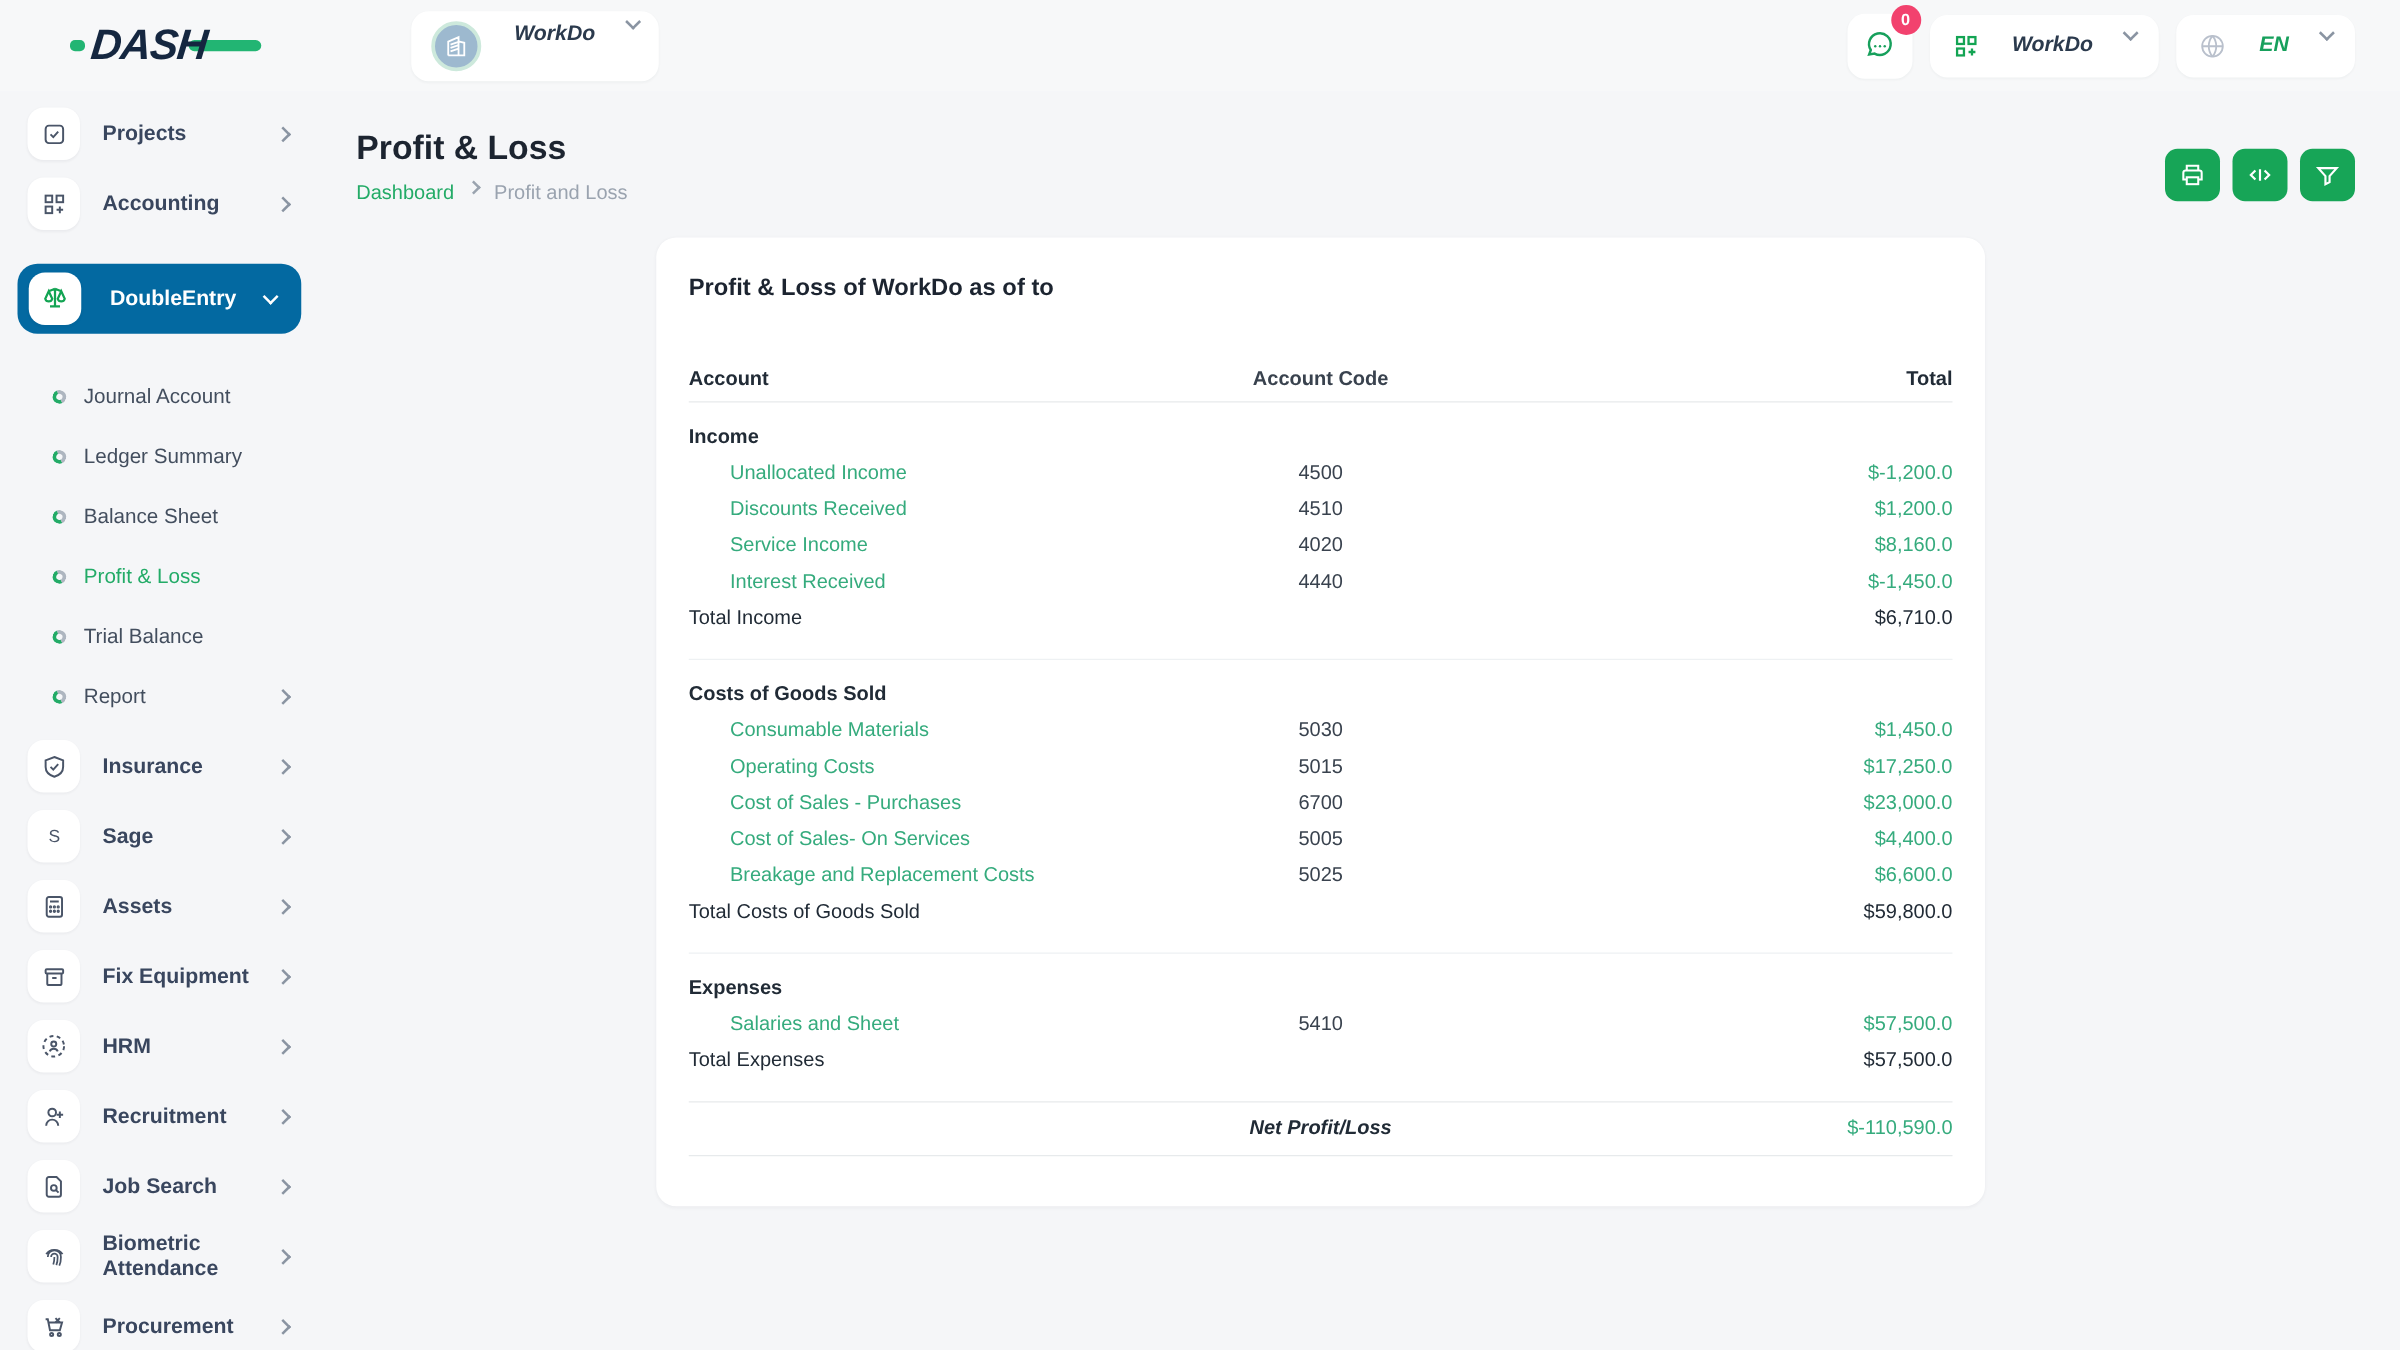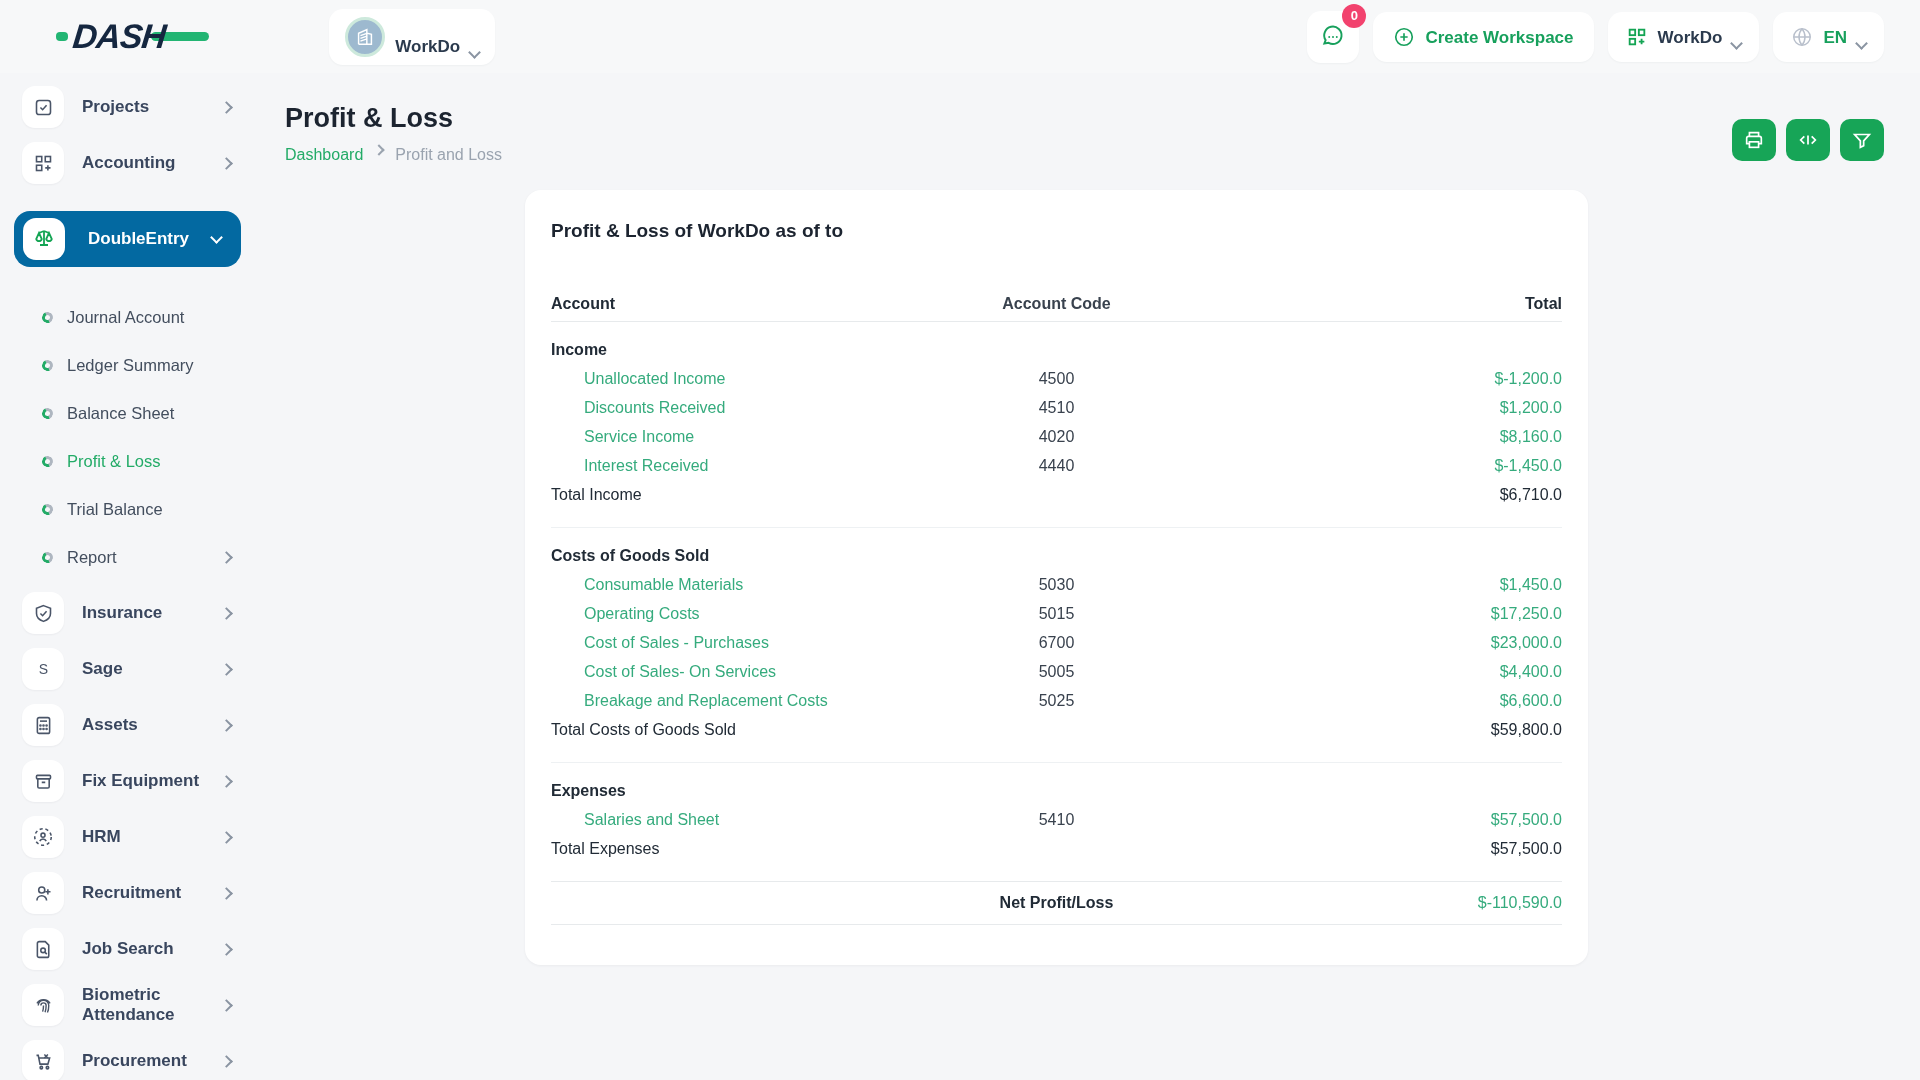--- a/index.html
+++ b/index.html
@@ -14,23 +14,24 @@
     padding:0 36px 0 56px; background:#f7f8f9;
   }
   .logo { display:flex; align-items:center; gap:2px; margin-right:120px; }
   .logo-text {
     font-size:34px; font-weight:800; letter-spacing:-1px; color:#152740;
     font-style:italic; transform:skewX(-6deg);
   }
   .logo-dot { width:12px; height:9px; background:#22b573; border-radius:4px; margin-right:3px; }
   .logo-dash { width:58px; height:9px; background:#22b573; border-radius:5px; margin-left:-16px; }
   .chip {
-    background:#fff; border-radius:14px; display:flex; align-items:flex-end;
-    gap:10px; padding:8px 16px; box-shadow:0 1px 2px rgba(30,40,60,.04);
+    background:#fff; border-radius:14px; display:flex; align-items:flex-start;
+    gap:26px; padding:8px 16px; box-shadow:0 1px 2px rgba(30,40,60,.04);
     cursor:pointer;
+    font-style:italic;
   }
   .ws-avatar {
     width:40px; height:40px; border-radius:50%; background:#9db9cf;
     border:3px solid #cde9dc; display:flex; align-items:center; justify-content:center;
   }
   .chip-label { font-size:17px; color:#2b3a4d; font-weight:600; }
   .header-right { margin-left:auto; display:flex; align-items:center; gap:14px; }
   .icon-chip {
     position:relative; background:#fff; border-radius:14px; width:52px; height:52px;
     display:flex; align-items:center; justify-content:center; cursor:pointer;
@@ -104,21 +105,21 @@
   .t-row .c1 { text-align:left; }
   .t-row .c2 { text-align:center; color:#39424e; }
   .t-row .c3 { text-align:right; }
   .t-head { font-weight:700; color:#212b36; height:36px; border-bottom:1px solid #e7eaec; }
   .t-section { font-weight:700; color:#212b36; margin-top:13px; }
   .t-link { color:#35ab7d; padding-left:33px; cursor:pointer; }
   .t-val { color:#35ab7d; }
   .t-total { font-weight:400; color:#212b36; }
   .t-divider { border-top:1px solid #eef1f3; margin:18px 0 9px 0; }
   .t-net { border-top:1px solid #e7eaec; border-bottom:1px solid #e7eaec; height:44px; margin-top:18px; }
-  .t-net .c2 { font-weight:700; color:#212b36; }
+  .t-net .c2 { font-weight:700; color:#212b36;font-style:italic; }
   svg { display:block; }
 </style>
 </head>
 <body>
 
 <div class="header">
   <div class="logo">
     <span class="logo-dot"></span>
     <span class="logo-text">DASH</span>
     <span class="logo-dash"></span>
@@ -135,27 +136,20 @@
   <div class="header-right">
     <div class="icon-chip">
       <svg width="26" height="26" viewBox="0 0 24 24" fill="none" stroke="#17a05c" stroke-width="1.8">
         <path d="M4 18l1.2-3.2A8 8 0 1 1 8 17.4L4 18z"></path>
         <circle cx="8.5" cy="12" r="0.9" fill="#17a05c" stroke="none"></circle>
         <circle cx="12" cy="12" r="0.9" fill="#17a05c" stroke="none"></circle>
         <circle cx="15.5" cy="12" r="0.9" fill="#17a05c" stroke="none"></circle>
       </svg>
       <span class="badge">0</span>
     </div>
-    <div class="chip" style="padding:14px 20px;">
-      <svg width="22" height="22" viewBox="0 0 24 24" fill="none" stroke="#17a05c" stroke-width="1.8">
-        <circle cx="12" cy="12" r="9"></circle>
-          <path d="M12 8v8M8 12h8"></path>
-      </svg>
-      <span class="green-text">Create Workspace</span>
-    </div>
     <div class="chip" style="padding:14px 18px;">
       <svg width="22" height="22" viewBox="0 0 24 24" fill="none" stroke="#13a453" stroke-width="2">
         <rect x="4" y="4" width="6" height="6"></rect>
           <rect x="14" y="4" width="6" height="6"></rect>
         <rect x="4" y="14" width="6" height="6"></rect>
           <path d="M17 14v6M14 17h6"></path>
       </svg>
       <span class="chip-label">WorkDo</span>
       <span class="chev down"></span>
     </div>

